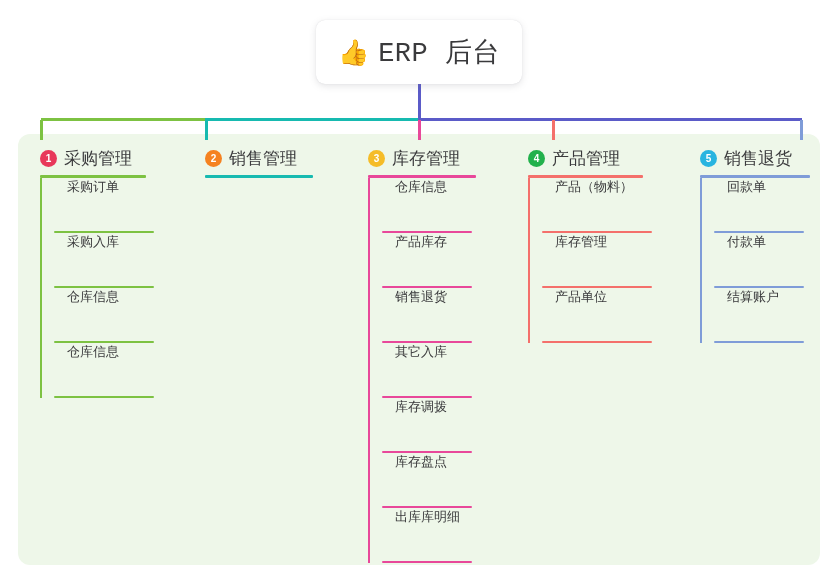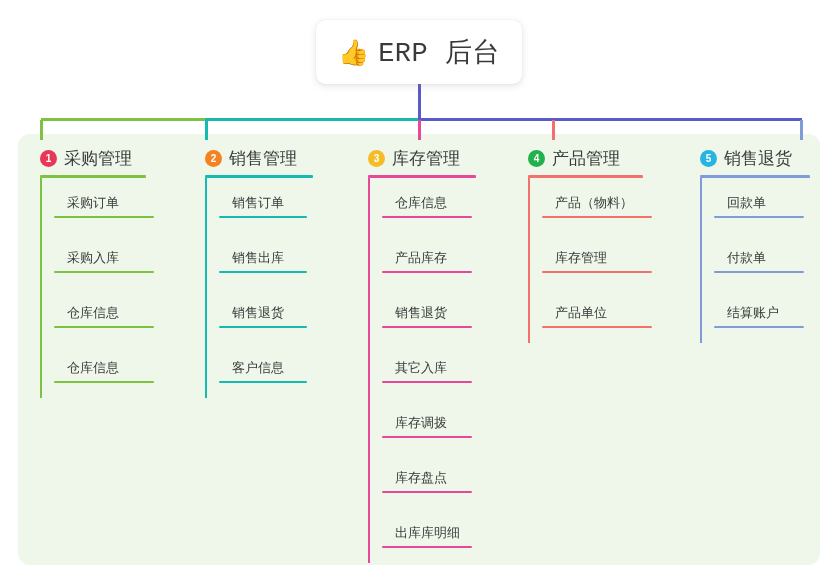--- a/index.html
+++ b/index.html
@@ -117,21 +117,21 @@
     left: 0;
     top: 0;
     width: 2px;
   }
   .item {
     position: relative;
     height: 55px;
     box-sizing: border-box;
     display: flex;
     flex-direction: column;
-    justify-content: center;
+    justify-content: space-between;
   }
   .item-label {
     font-size: 13px;
     color: #3a3a3c;
     white-space: nowrap;
     padding-left: 13px;
     padding-bottom: 4px;
   }
   .item-underline {
     height: 2px;
@@ -188,39 +188,20 @@
             <div class="item-underline" style="background: rgb(125, 194, 66); width: 100px;"></div>
           </div>
         </div>
       </div>
       <div class="column" style="left: 205px;">
         <div class="col-header">
           <span class="badge" style="background: rgb(245, 130, 32);">2</span>
           <span class="col-title">销售管理</span>
         </div>
         <div class="col-underline" style="background: rgb(23, 186, 176); width: 108px;"></div>
-        <div class="items">
-          <div class="trunk" style="background: rgb(23, 186, 176); height: 220px;"></div>
-          <div class="item">
-            <span class="item-label">销售订单</span>
-            <div class="item-underline" style="background: rgb(23, 186, 176); width: 88px;"></div>
-          </div>
-          <div class="item">
-            <span class="item-label">销售出库</span>
-            <div class="item-underline" style="background: rgb(23, 186, 176); width: 88px;"></div>
-          </div>
-          <div class="item">
-            <span class="item-label">销售退货</span>
-            <div class="item-underline" style="background: rgb(23, 186, 176); width: 88px;"></div>
-          </div>
-          <div class="item">
-            <span class="item-label">客户信息</span>
-            <div class="item-underline" style="background: rgb(23, 186, 176); width: 88px;"></div>
-          </div>
-        </div>
       </div>
       <div class="column" style="left: 368px;">
         <div class="col-header">
           <span class="badge" style="background: rgb(245, 188, 40);">3</span>
           <span class="col-title">库存管理</span>
         </div>
         <div class="col-underline" style="background: rgb(232, 72, 154); width: 108px;"></div>
         <div class="items">
           <div class="trunk" style="background: rgb(232, 72, 154); height: 385px;"></div>
           <div class="item">

